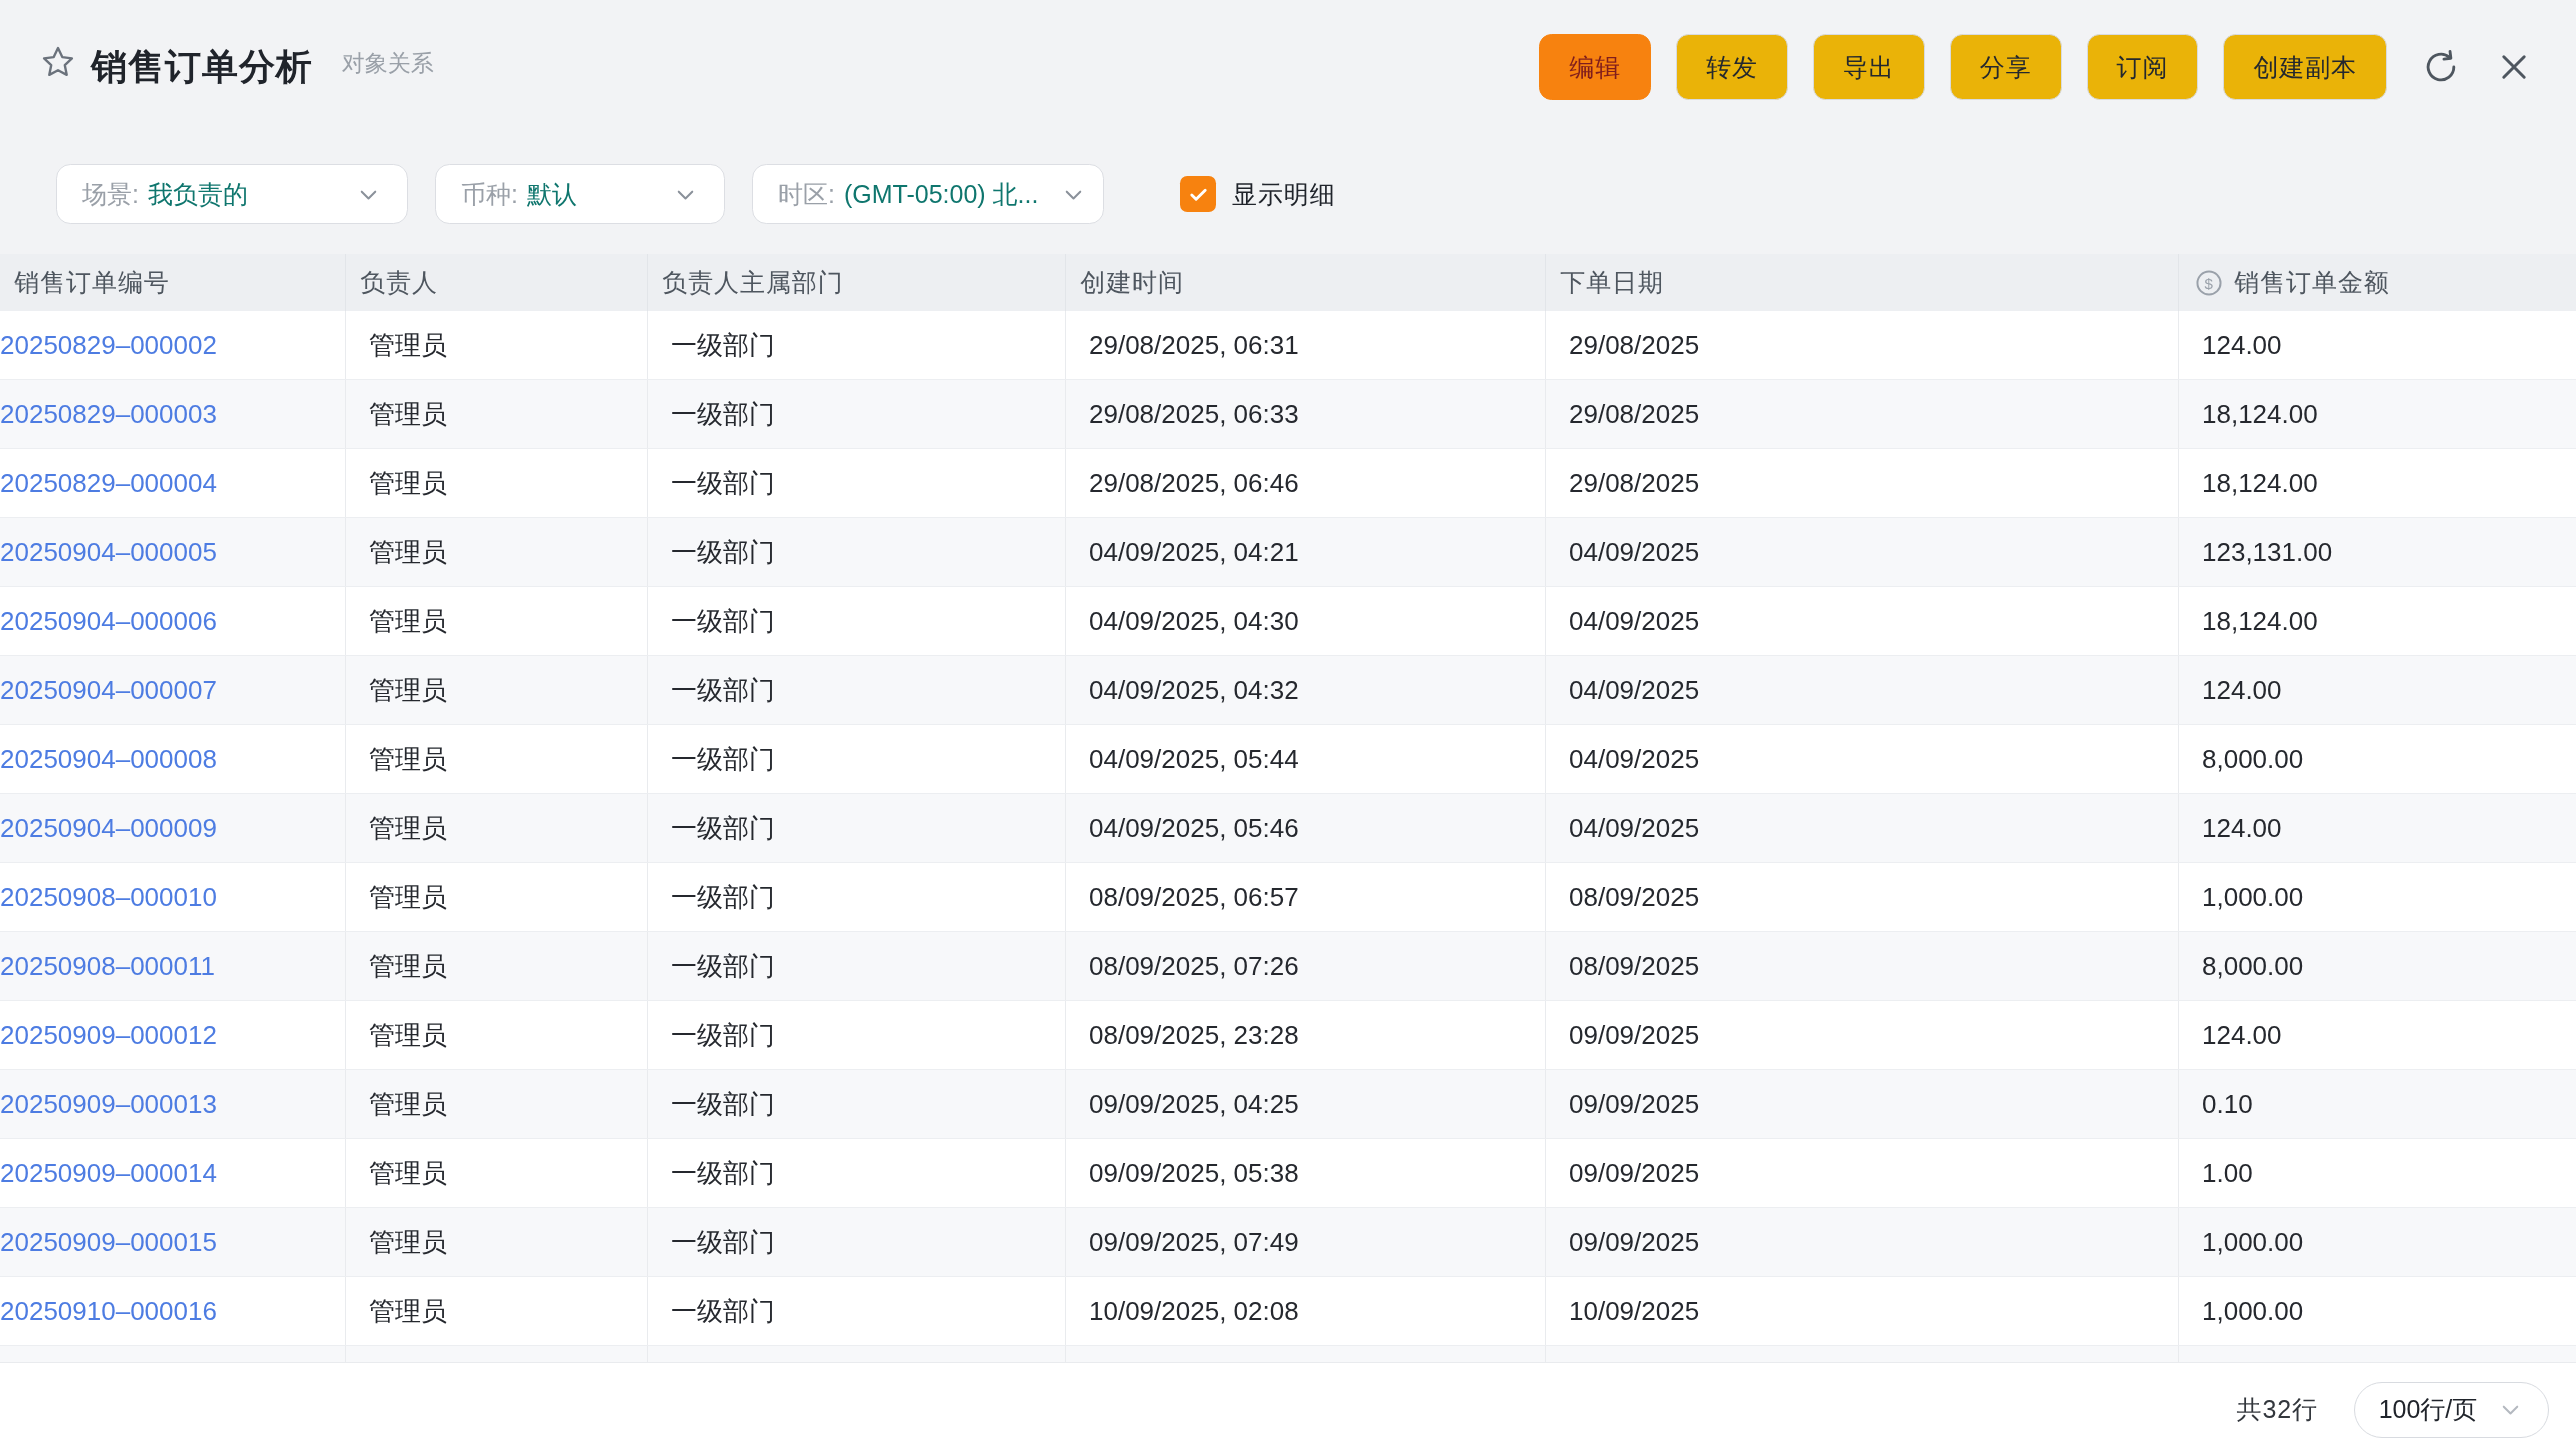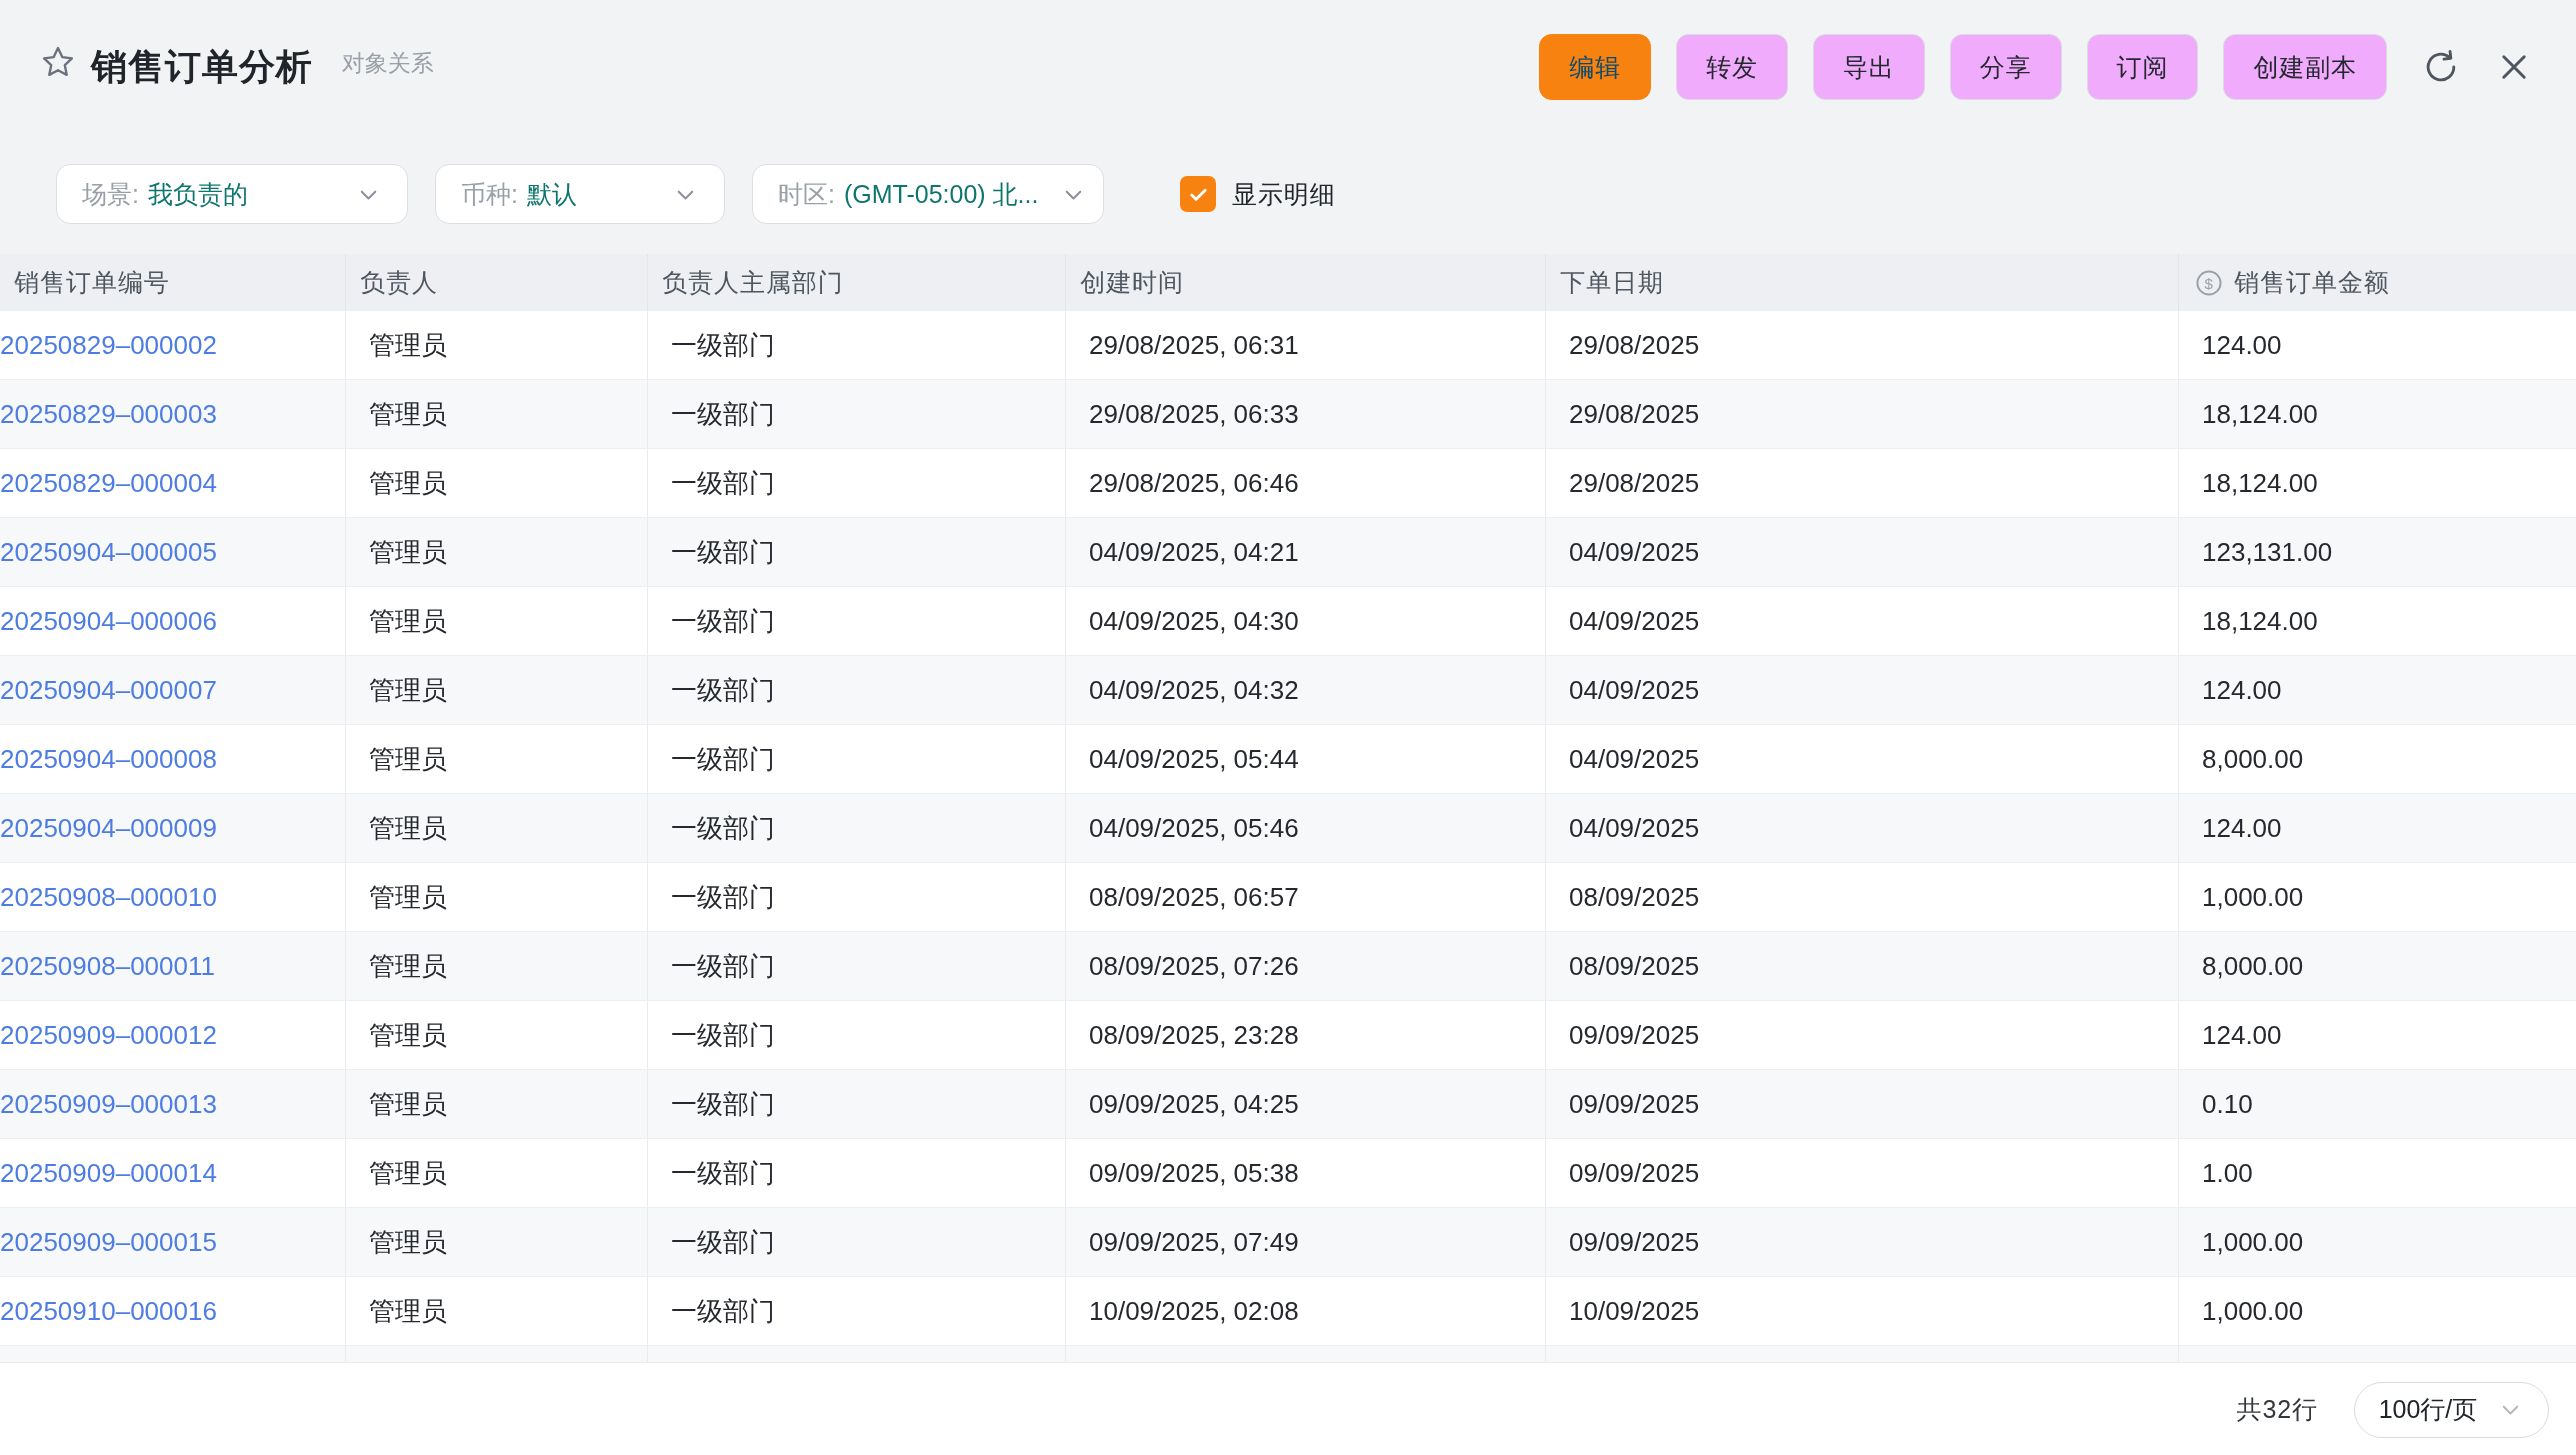--- a/index.html
+++ b/index.html
@@ -18,26 +18,26 @@
     display: flex; align-items: center; justify-content: space-between;
     padding: 0 43px 0 39px; flex: none;
   }
   .title-area { display: flex; align-items: flex-start; }
   .star { width: 38px; height: 38px; flex: none; cursor: pointer; }
   .page-title { font-size: 36px; font-weight: 700; color: #20242b; margin-left: 14.3px; letter-spacing: 0.9px; }
   .page-subtitle { font-size: 23px; color: #9aa0a8; margin-left: 29px; margin-top: 5.4px; }
   .actions { display: flex; align-items: center; }
   .btn {
     height: 66px; padding: 0 29px; margin-left: 25px;
-    background: #f0abfc; border: 1.8px solid #d8dbe0; border-radius: 12.5px;
+    background: #eab308; border: 1.8px solid #d8dbe0; border-radius: 12.5px;
     font-size: 25px; color: #24282e; cursor: pointer;
     font-family: inherit; display: inline-flex; align-items: center; justify-content: center;
     letter-spacing: 0.9px;
   }
-  .btn.primary { background: #f7820f; border-color: #f7820f; color: #0c4a6e; }
+  .btn.primary { background: #f7820f; border-color: #f7820f; color: #7f1d1d; }
   .icon-btn { margin-left: 34px; width: 39px; height: 39px; display: inline-flex; align-items: center; justify-content: center; cursor: pointer; }
 
   
   .filterbar {
     height: 120px; background: #f2f3f5; flex: none;
     display: flex; align-items: center; padding-left: 56px;
   }
   .select {
     height: 60px; background: #ffffff; border: 1.8px solid #dcdee3; border-radius: 14.3px;
     display: inline-flex; align-items: center; padding: 0 25px; cursor: pointer;

